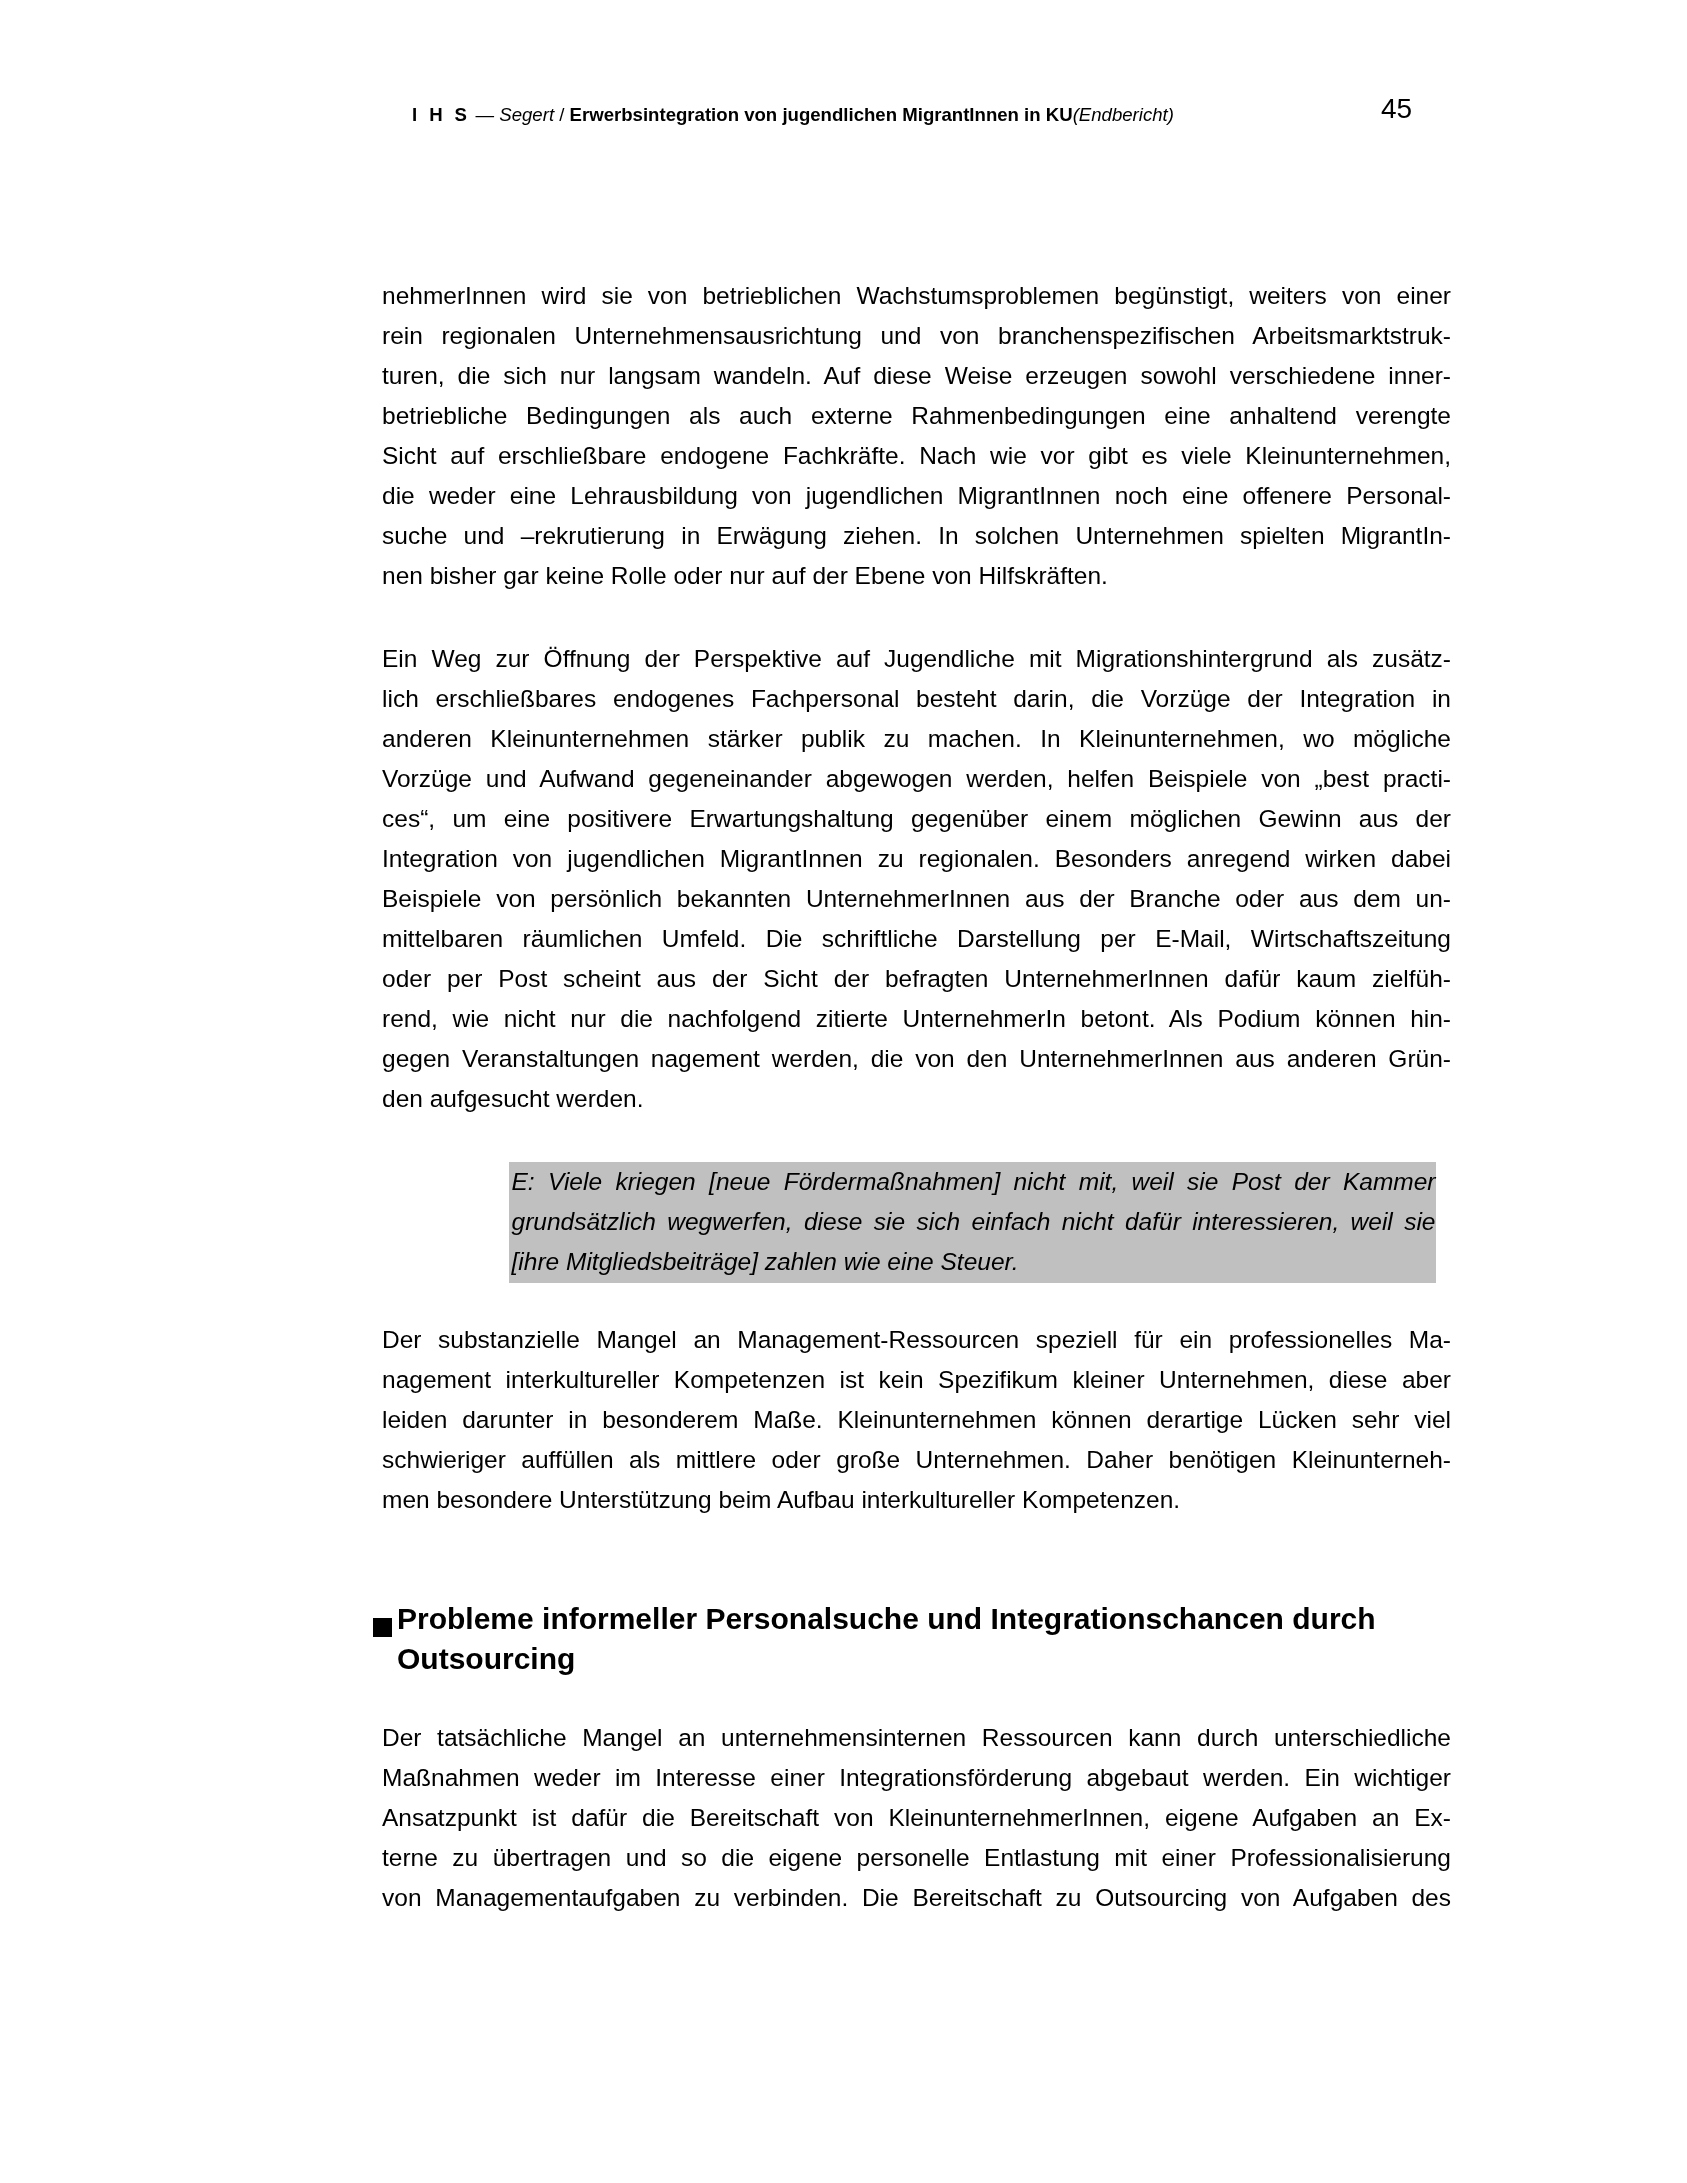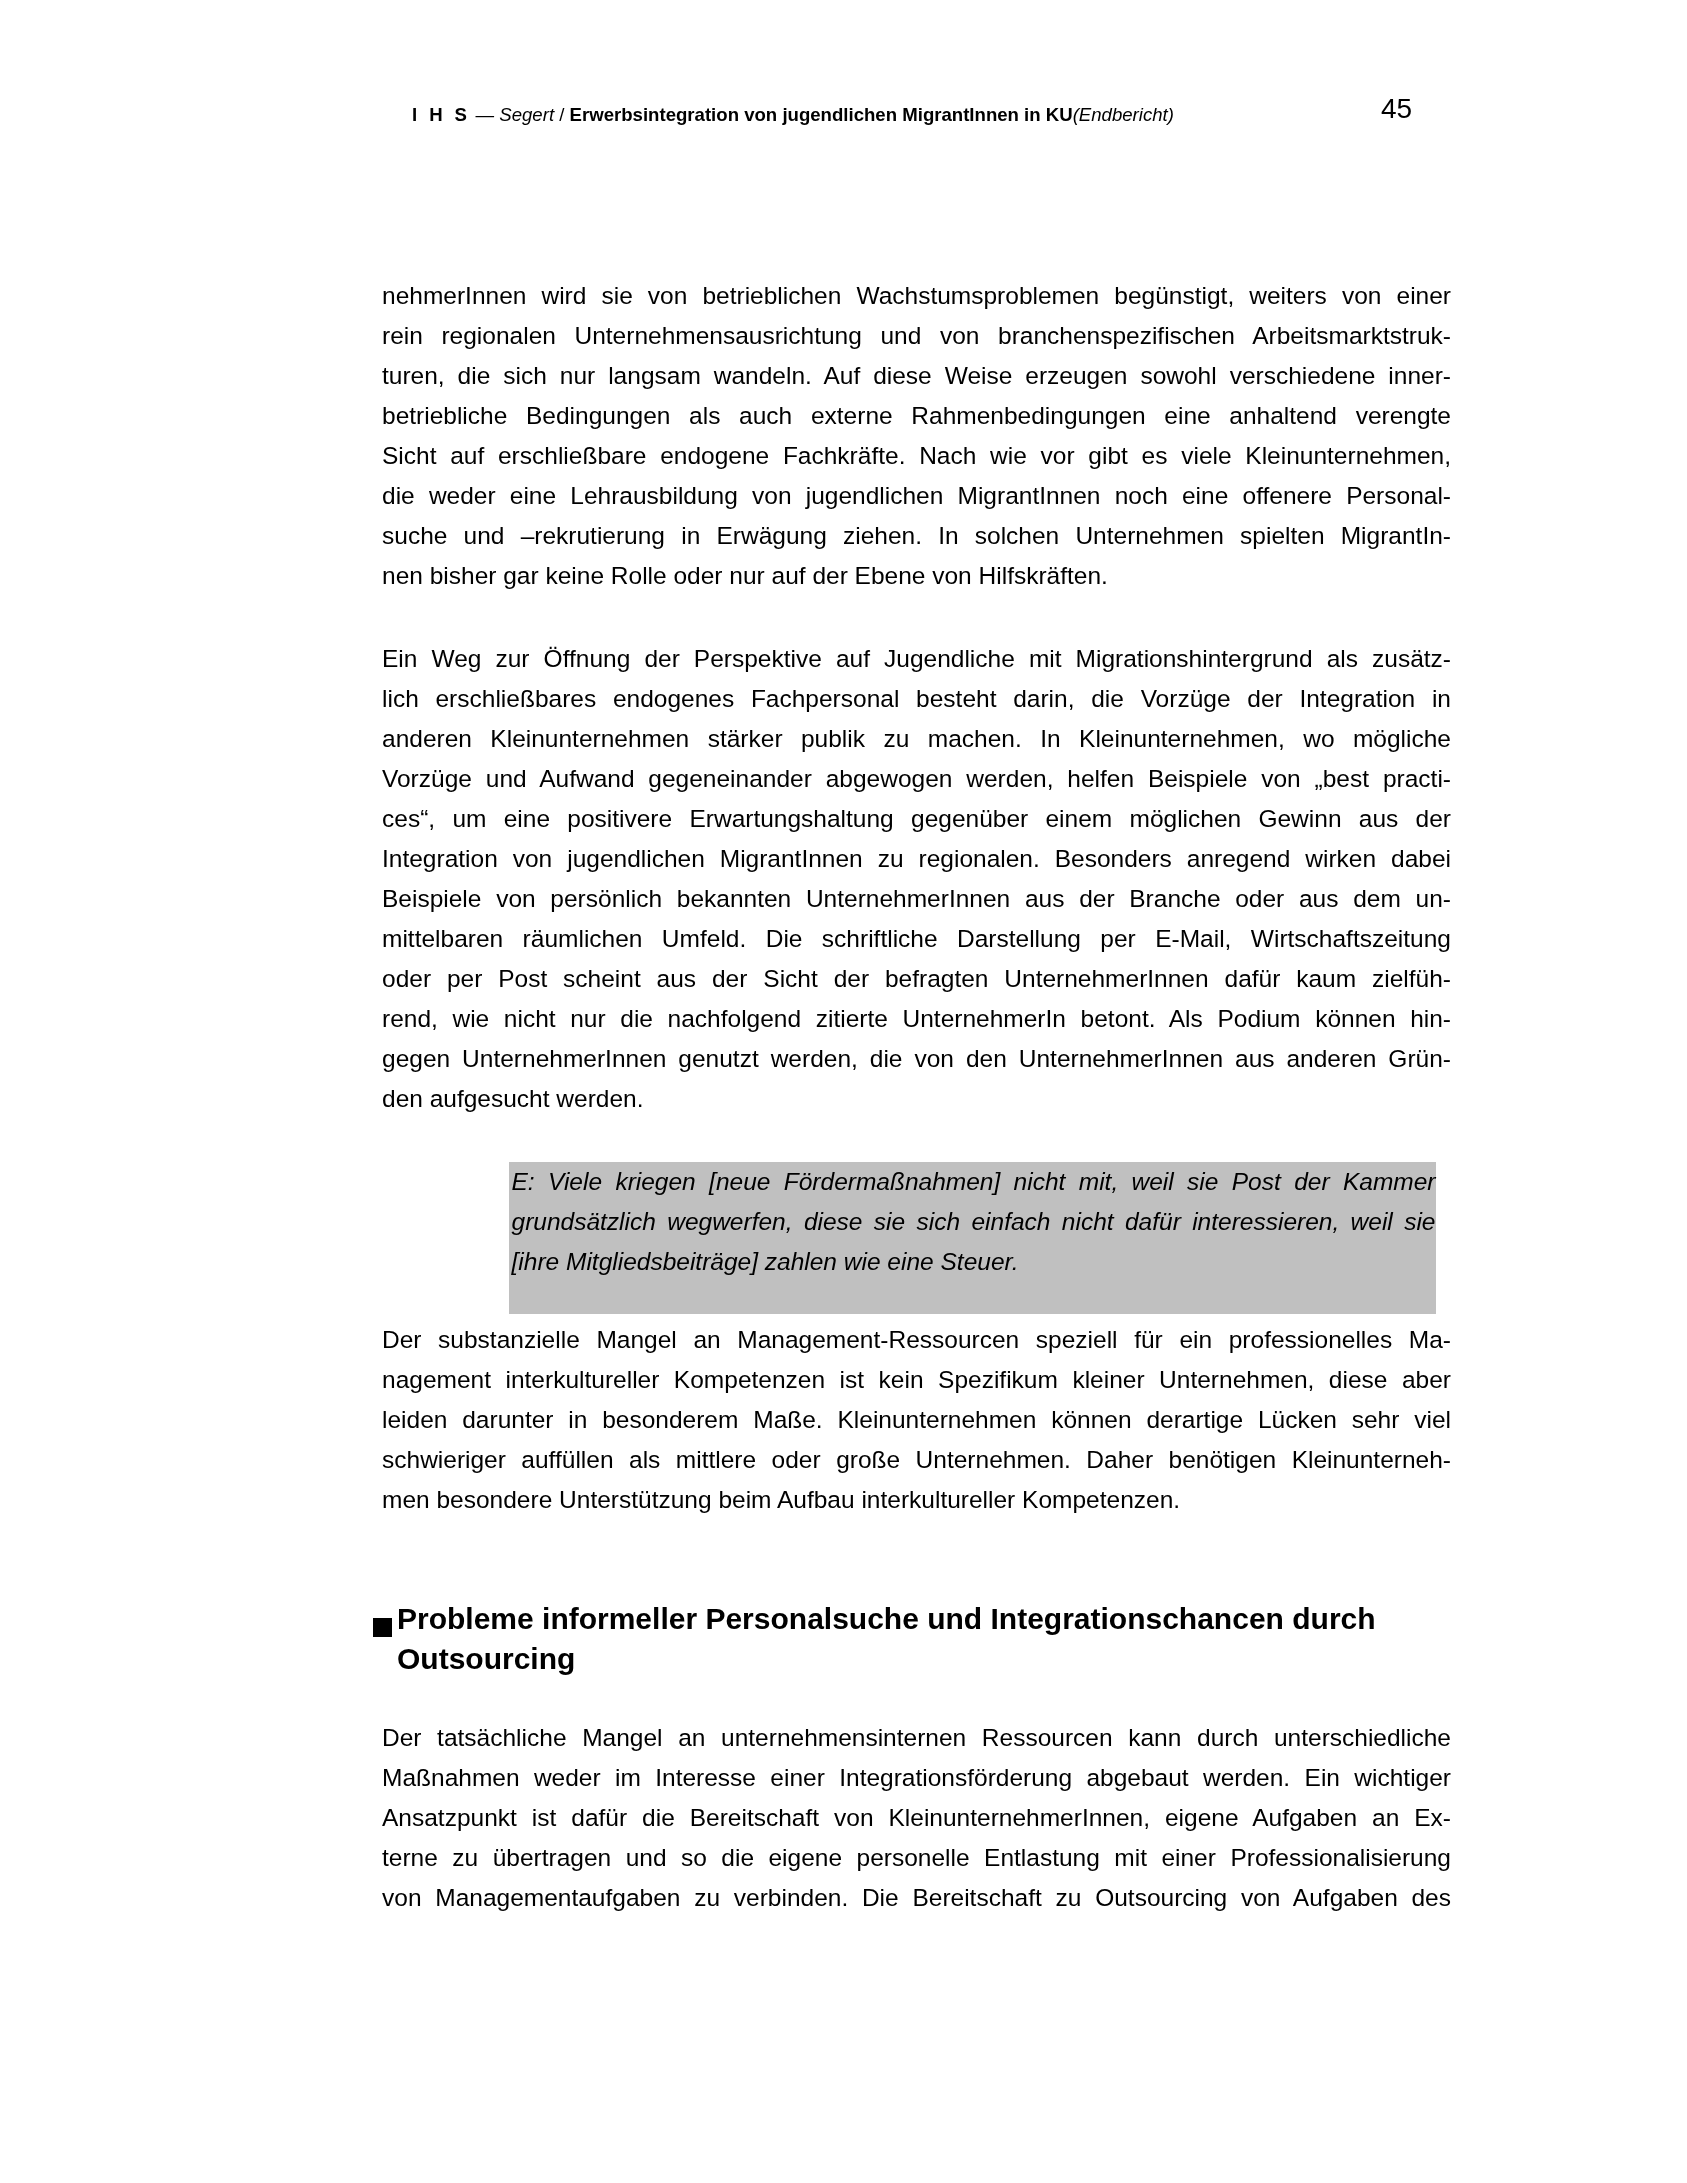--- a/index.html
+++ b/index.html
@@ -58,21 +58,21 @@
     #p1 { top: 276px; }
     #p2 { top: 639px; }
     #p3 { top: 1320px; }
     #p4 { top: 1718px; }
 
     .quote-box {
       position: absolute;
       left: 509px;
       top: 1162px;
       width: 927px;
-      height: 152px;
+      height: 121px;
       background: #c0c0c0;
     }
     .quote-box .para {
       position: static;
       width: 924px;
       padding-left: 2.5px;
       font-style: italic;
     }
     .section-heading {
       position: absolute;
@@ -123,21 +123,21 @@
   <span class="line">Ein Weg zur Öffnung der Perspektive auf Jugendliche mit Migrationshintergrund als zusätz-</span>
   <span class="line">lich erschließbares endogenes Fachpersonal besteht darin, die Vorzüge der Integration in</span>
   <span class="line">anderen Kleinunternehmen stärker publik zu machen. In Kleinunternehmen, wo mögliche</span>
   <span class="line">Vorzüge und Aufwand gegeneinander abgewogen werden, helfen Beispiele von „best practi-</span>
   <span class="line">ces“, um eine positivere Erwartungshaltung gegenüber einem möglichen Gewinn aus der</span>
   <span class="line">Integration von jugendlichen MigrantInnen zu regionalen. Besonders anregend wirken dabei</span>
   <span class="line">Beispiele von persönlich bekannten UnternehmerInnen aus der Branche oder aus dem un-</span>
   <span class="line">mittelbaren räumlichen Umfeld. Die schriftliche Darstellung per E-Mail, Wirtschaftszeitung</span>
   <span class="line">oder per Post scheint aus der Sicht der befragten UnternehmerInnen dafür kaum zielfüh-</span>
   <span class="line">rend, wie nicht nur die nachfolgend zitierte UnternehmerIn betont. Als Podium können hin-</span>
-  <span class="line">gegen UnternehmerInnen genutzt werden, die von den UnternehmerInnen aus anderen Grün-</span>
+  <span class="line">gegen Veranstaltungen nagement werden, die von den UnternehmerInnen aus anderen Grün-</span>
   <span class="line last">den aufgesucht werden.</span>
 </p>
 
 <div class="quote-box">
   <p class="para">
     <span class="line">E: Viele kriegen [neue Fördermaßnahmen] nicht mit, weil sie Post der Kammer</span>
     <span class="line">grundsätzlich wegwerfen, diese sie sich einfach nicht dafür interessieren, weil sie</span>
     <span class="line last">[ihre Mitgliedsbeiträge] zahlen wie eine Steuer.</span>
   </p>
 </div>

